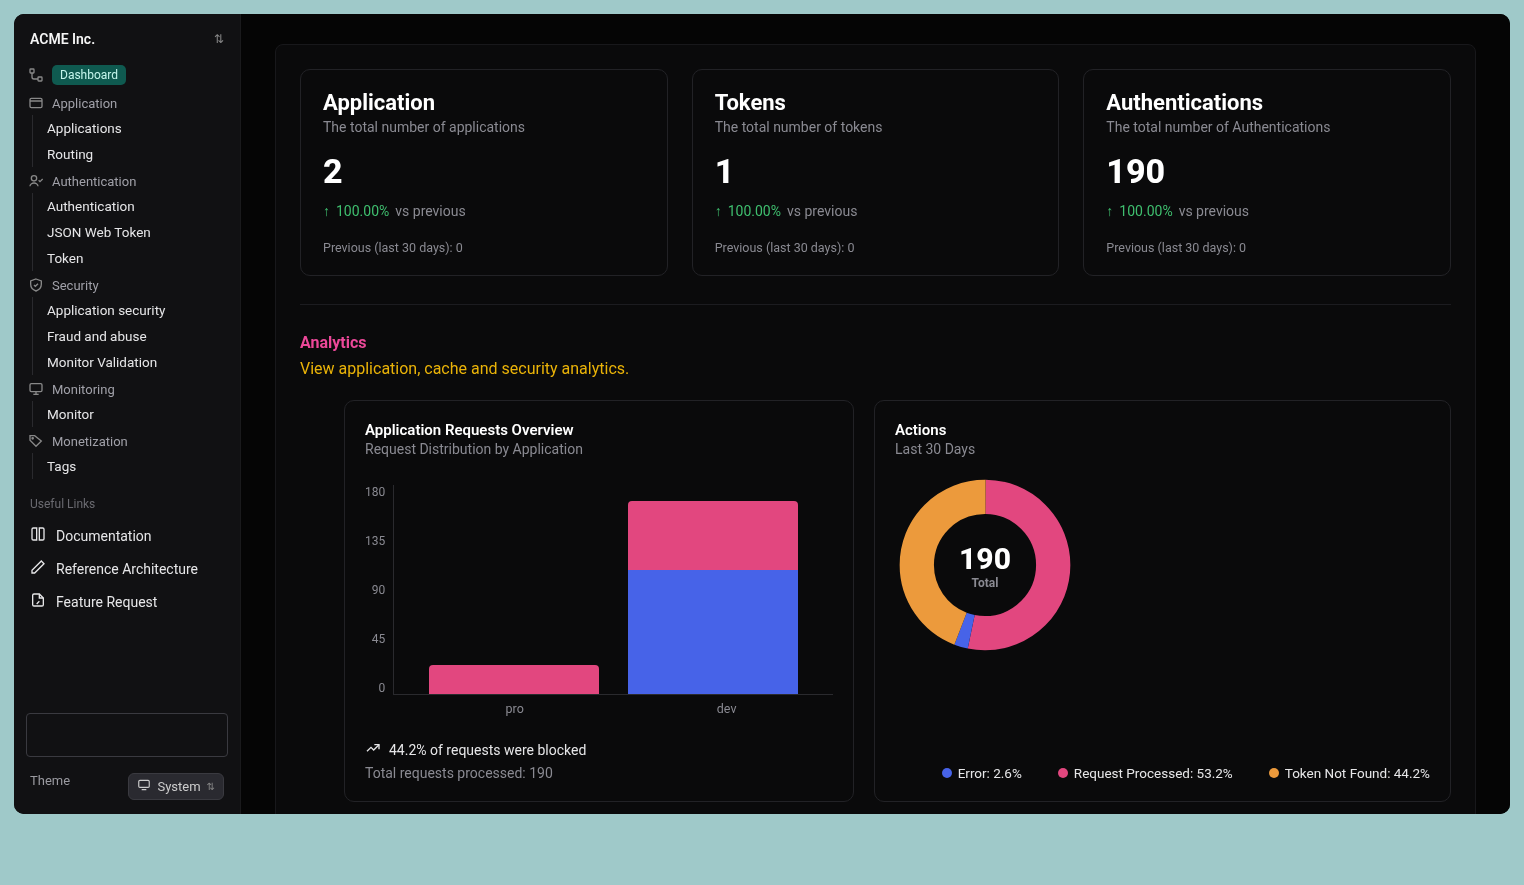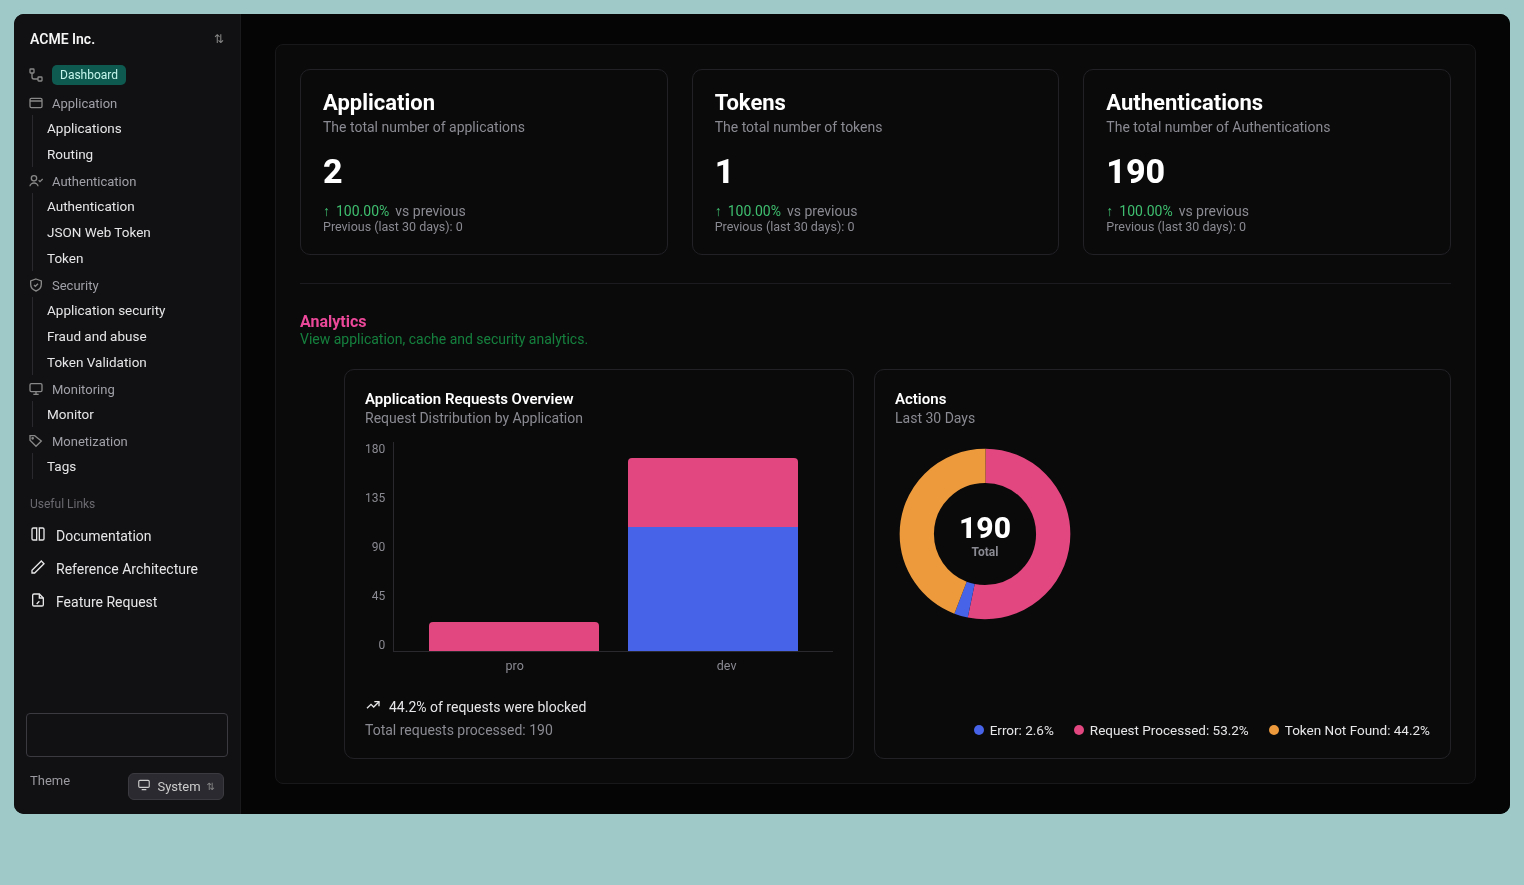--- a/index.html
+++ b/index.html
@@ -53,49 +53,49 @@
 .main { flex: 1; background: #050505; padding: 30px 34px; overflow-y: auto; }
 .content-wrap { background: #0a0a0b; border: 1px solid #18181b; border-radius: 8px; padding: 24px; }
 .cards-row { display: flex; gap: 24px; }
 .stat-card { flex: 1; border: 1px solid #222226; border-radius: 10px; padding: 20px 22px; }
 .stat-title { color: #fff; font-size: 22px; font-weight: 700; }
 .stat-sub { color: #8a8a92; font-size: 14px; margin-top: 4px; }
 .stat-value { color: #fff; font-size: 34px; font-weight: 800; margin-top: 16px; }
 .stat-trend { display: flex; align-items: center; gap: 6px; margin-top: 12px; font-size: 14px; }
 .trend-up { color: #3fbf6f; }
 .trend-text { color: #8a8a92; }
-.stat-prev { color: #8a8a92; font-size: 12.5px; margin-top: 0; }
+.stat-prev { color: #8a8a92; font-size: 12.5px; margin-top: 21px; }
 .divider { border: none; border-top: 1px solid #1c1c20; margin: 28px 0; }
 .sect-title { color: #ec4899; font-size: 16px; font-weight: 700; }
-.sect-sub { color: #15803d; font-size: 14px; margin-top: 0; }
+.sect-sub { color: #eab308; font-size: 16px; margin-top: 7px; }
 .charts-row { display: flex; gap: 20px; margin-top: 22px; padding-left: 44px; }
 .chart-card { border: 1px solid #222226; border-radius: 10px; padding: 20px; }
 .chart-card.left { flex: 0 0 510px; }
 .chart-card.right { flex: 1; display: flex; flex-direction: column; align-items: flex-start; }
 .chart-title { color: #fff; font-size: 15px; font-weight: 600; }
 .chart-sub { color: #8a8a92; font-size: 14px; margin-top: 2px; }
-.bar-chart { margin-top: 16px; display: flex; }
+.bar-chart { margin-top: 28px; display: flex; }
 .y-axis { display: flex; flex-direction: column; justify-content: space-between; align-items: flex-end; height: 210px; padding-right: 8px; color: #8a8a92; font-size: 12px; }
 .plot { flex: 1; border-left: 1px solid #2a2a2e; border-bottom: 1px solid #2a2a2e; height: 210px; display: flex; align-items: flex-end; justify-content: space-around; padding: 0 20px; }
 .bar-group { display: flex; flex-direction: column; align-items: center; width: 170px; }
 .bar-stack { width: 170px; display: flex; flex-direction: column-reverse; }
 .seg { width: 100%; }
 .seg.allowed { background: #4763e8; }
 .seg.blocked { background: #e2477f; }
 .x-labels { display: flex; justify-content: space-around; padding: 6px 0 0 44px; color: #8a8a92; font-size: 12.5px; }
 .bar-legend { display: flex; gap: 18px; justify-content: center; margin-top: 12px; font-size: 13px; color: #c8c8cc; }
 .lg-item { display: flex; align-items: center; gap: 6px; }
 .sw { width: 10px; height: 10px; border-radius: 2px; }
 .foot-line { display: flex; align-items: center; gap: 8px; color: #e6e6e8; font-size: 14px; margin-top: 24px; }
 .foot-sub { color: #8a8a92; font-size: 14px; margin-top: 6px; }
 .donut-wrap { position: relative; width: 180px; height: 180px; margin-top: 18px; }
 .donut-center { position: absolute; inset: 0; display: flex; flex-direction: column; align-items: center; justify-content: center; }
 .donut-val { color: #fff; font-size: 30px; font-weight: 800; }
 .donut-lbl { color: #8a8a92; font-size: 12px; font-weight: bold; }
-.pie-legend { display: flex; gap: 20px; margin-top: auto; padding-top: 20px; font-size: 13.5px; color: #e6e6e8; align-self: stretch; justify-content: flex-end; }
+.pie-legend { display: flex; gap: 36px; margin-top: auto; padding-top: 20px; font-size: 13.5px; color: #e6e6e8; align-self: stretch; justify-content: flex-end; }
 .dot { width: 10px; height: 10px; border-radius: 50%; }
 svg.icon { width: 16px; height: 16px; }
 </style>
 </head>
 <body>
 
 <div class="app-window">
 
   <aside class="sidebar">
     <div class="org-switcher">
@@ -151,21 +151,21 @@
           <svg class="icon" viewBox="0 0 24 24" fill="none" stroke="currentColor" stroke-width="2">
               <path d="M12 3l8 3v5c0 5-3.5 8.5-8 10-4.5-1.5-8-5-8-10V6l8-3z"></path>
               <polyline points="9 12 11 14 15 10"></polyline>
             </svg>
         </span>
         <span>Security</span>
       </div>
       <div class="sub-items">
         <div class="sub-item">Application security</div>
         <div class="sub-item">Fraud and abuse</div>
-        <div class="sub-item">Token Validation</div>
+        <div class="sub-item">Monitor Validation</div>
       </div>
 
       <div class="nav-row section">
         <span class="nicon">
           <svg class="icon" viewBox="0 0 24 24" fill="none" stroke="currentColor" stroke-width="2">
               <rect x="3" y="4" width="18" height="12" rx="2"></rect>
               <line x1="8" y1="20" x2="16" y2="20"></line>
               <line x1="12" y1="16" x2="12" y2="20"></line>
             </svg>
         </span>

